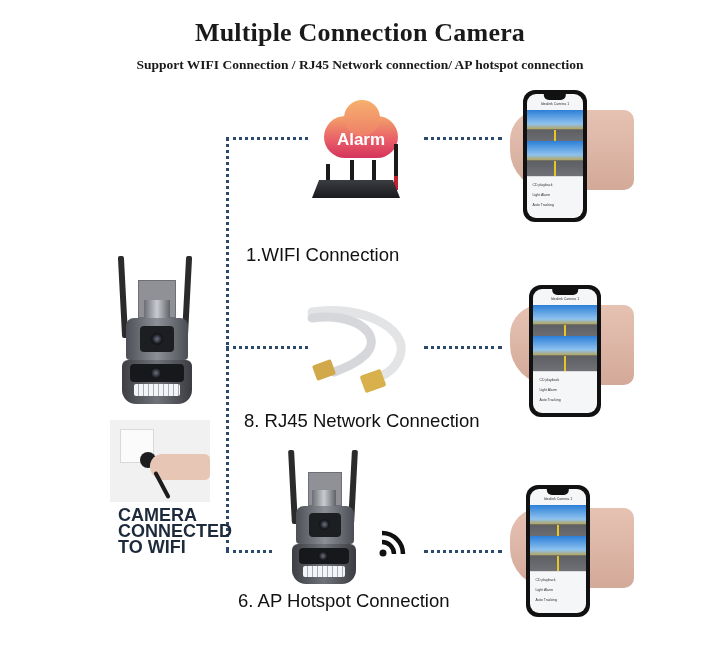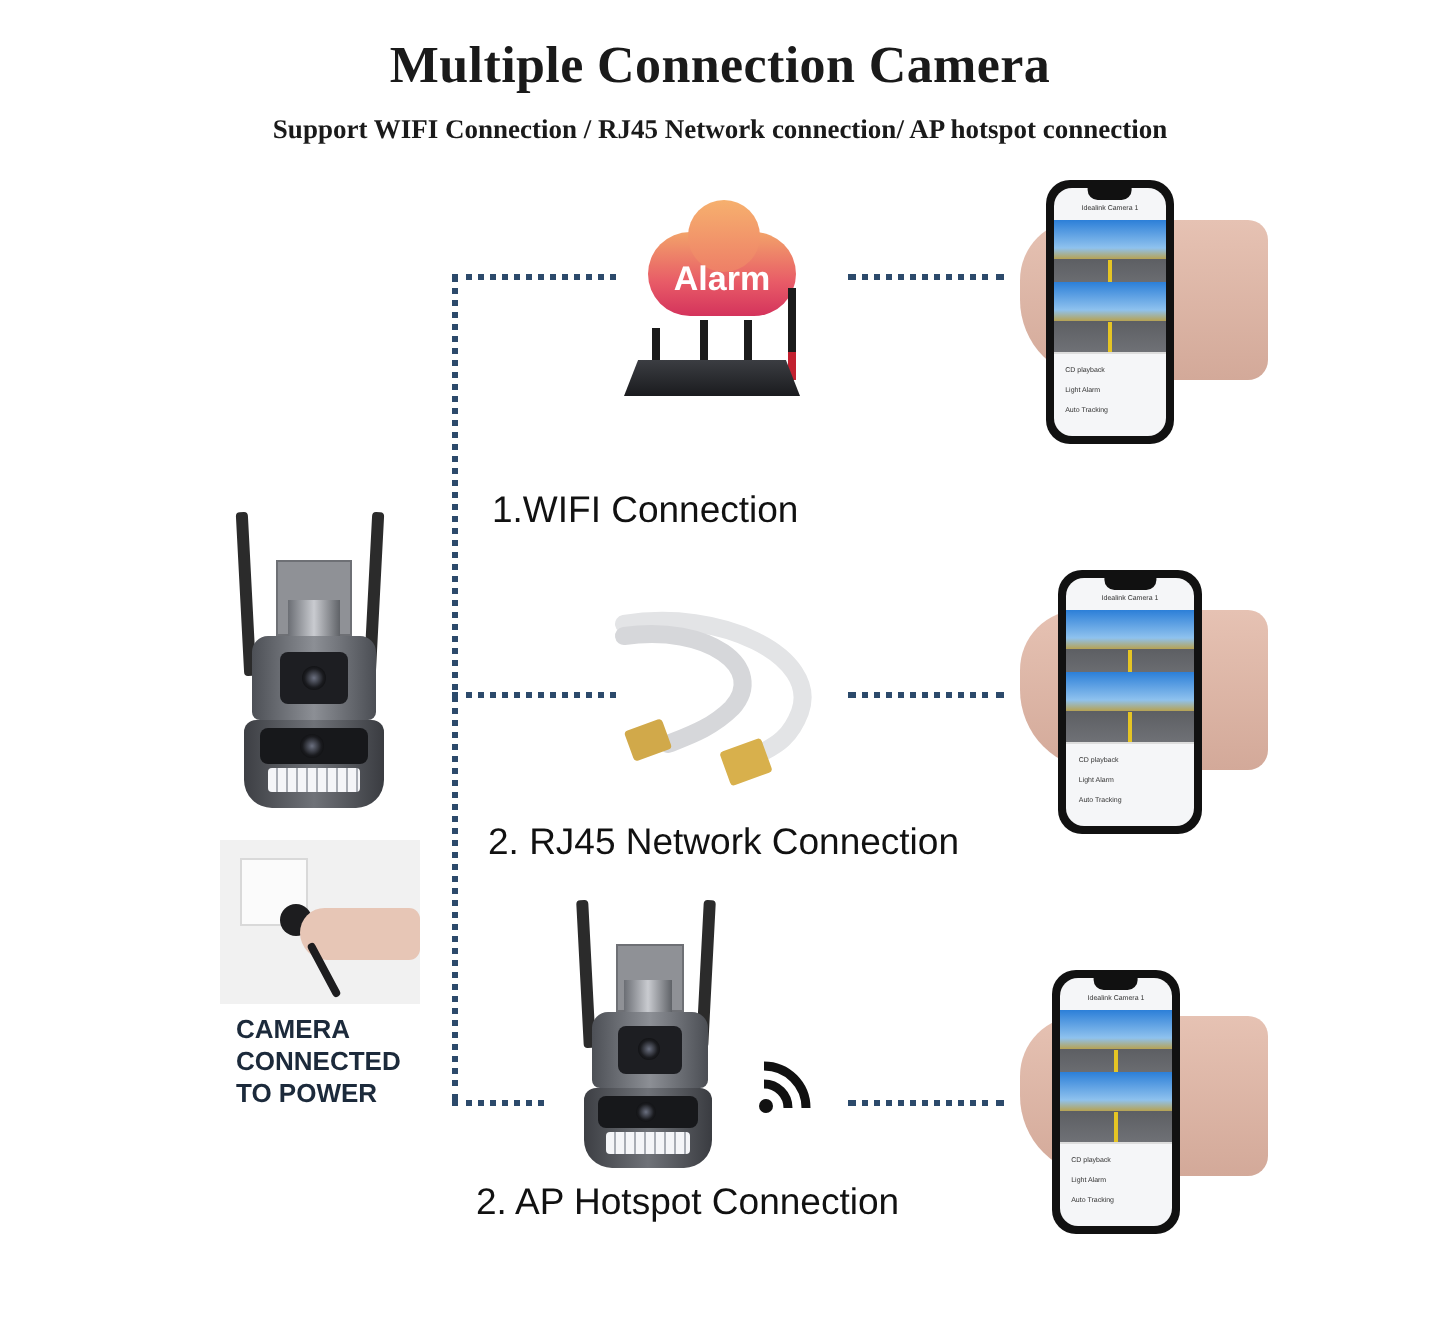--- a/index.html
+++ b/index.html
@@ -59,21 +59,21 @@
     .phone .view::after { content: ""; position: absolute; left: 48%; bottom: 0; width: 3%; height: 44%; background: #e6c524; }
     .phone .icons-row { position: absolute; top: 64%; width: 100%; height: 4px; border-bottom: 1px solid #ddd; }
     .phone .row { position: absolute; left: 10%; font-size: 3.5px; color: #333; }
 
     
     .power { position: absolute; background: #f1f1f1; }
     .socket { position: absolute; background: #fbfbfb; border: 1px solid #d9d9d9; }
     .plug { position: absolute; border-radius: 50%; background: #1d1d1f; }
     .power-hand { position: absolute; background: #e7c6b6; border-radius: 18px 8px 8px 20px; }
     .cord { position: absolute; background: #1d1d1f; width: 4px; transform: rotate(-28deg); border-radius: 2px; }
-    .power-caption { position: absolute; font-weight: 700; font-size: 13px; color: #1c2a3b; line-height: 16px; }
+    .power-caption { position: absolute; font-weight: 700; font-size: 18px; color: #1c2a3b; line-height: 16px; }
 
     .hotspot-icon { position: absolute; }
   </style>
 </head>
 <body>
 
 <div class="title">Multiple Connection Camera</div>
 <div class="subtitle">Support WIFI Connection / RJ45 Network connection/ AP hotspot connection</div>
 
 <div class="dot-v" style="left:226px; top:137px; height:414px;"></div>
@@ -104,42 +104,42 @@
 
 <div class="power" style="left:110px; top:420px; width:100px; height:82px;">
   <div class="socket" style="left:10px; top:9px; width:34px; height:34px;"></div>
   <div class="plug" style="left:30px; top:32px; width:16px; height:16px;"></div>
   <div class="power-hand" style="left:40px; top:34px; width:60px; height:26px;"></div>
   <div class="cord" style="left:50px; top:50px; height:30px;"></div>
 </div>
 <div class="power-caption" style="left:118px; top:507px;">
   <div>CAMERA</div>
   <div>CONNECTED</div>
-  <div>TO POWER</div>
+  <div>TO WIFI</div>
 </div>
 
 <div class="cloud" style="left:324px; top:116px;">
   <div class="cloud-text">Alarm</div>
 </div>
 <div class="router" style="left:308px; top:140px; width:100px; height:60px;">
   <div class="ant" style="left:18px; top:24px; height:24px;"></div>
   <div class="ant" style="left:42px; top:20px; height:28px;"></div>
   <div class="ant" style="left:64px; top:20px; height:28px;"></div>
   <div class="ant red" style="left:86px; top:4px; height:46px;"></div>
   <div class="body" style="left:4px; top:40px; width:88px; height:18px;"></div>
 </div>
 <div class="method-label" style="left:246px; top:216px;margin-top:28px;">1.WIFI Connection</div>
 
 <svg class="cable" style="left:300px; top:298px;" width="120" height="100" viewBox="0 0 120 100">
   <path d="M12 14 C 60 6, 110 30, 100 58 C 94 74, 84 76, 78 80" stroke="#e3e4e6" stroke-width="9" fill="none" stroke-linecap="round"></path>
   <path d="M12 20 C 54 14, 84 36, 66 56 C 56 66, 44 70, 34 74" stroke="#d6d7da" stroke-width="9" fill="none" stroke-linecap="round"></path>
   <rect x="14" y="64" width="20" height="16" rx="2" fill="#d1a94a" transform="rotate(-20 24 72)"></rect>
   <rect x="62" y="74" width="22" height="18" rx="2" fill="#d8b04c" transform="rotate(-20 73 83)"></rect>
 </svg>
-<div class="method-label" style="left:244px; top:410px;">2. RJ45 Network Connection</div>
+<div class="method-label" style="left:244px; top:410px;">8. RJ45 Network Connection</div>
 
 <div class="cam" style="left:286px; top:450px; width:78px; height:136px;">
   <div class="ant l" style="left:4px; height:74px;"></div>
   <div class="ant r" style="left:64px; height:74px;"></div>
   <div class="plate" style="left:22px; top:22px; width:34px; height:34px;"></div>
   <div class="neck" style="left:26px; top:40px; width:24px; height:18px;"></div>
   <div class="upper" style="left:10px; top:56px; width:58px; height:38px;">
     <div class="lensbox" style="left:13px; top:7px; width:32px; height:24px;">
       <div class="lens" style="left:10px; top:6px; width:11px; height:11px;"></div>
     </div>
@@ -149,21 +149,21 @@
       <div class="lens" style="left:19px; top:3px; width:10px; height:10px;"></div>
     </div>
     <div class="leds" style="left:11px; top:22px; width:42px; height:11px;"></div>
   </div>
 </div>
 <svg class="hotspot-icon" style="left:378px; top:528px;" width="32" height="30" viewBox="0 0 32 30">
   <circle cx="5" cy="25" r="3.5" fill="#111"></circle>
   <path d="M4 14 A 12 12 0 0 1 16 26" stroke="#111" stroke-width="4.5" fill="none"></path>
   <path d="M4 5 A 21 21 0 0 1 25 26" stroke="#111" stroke-width="4.5" fill="none"></path>
 </svg>
-<div class="method-label" style="left:238px; top:590px;">2. AP Hotspot Connection</div>
+<div class="method-label" style="left:238px; top:590px;">6. AP Hotspot Connection</div>
 
 <div class="hand" style="left:510px; top:110px; width:124px; height:80px;"></div>
 <div class="phone" style="left:523px; top:90px; width:64px; height:132px;">
   <div class="screen">
     <div class="notch"></div>
     <div class="app-title">Idealink Camera 1</div>
     <div class="view" style="top:13%;"></div>
     <div class="view" style="top:38%;"></div>
     <div class="icons-row"></div>
     <div class="row" style="top:72%;">CD playback</div>

